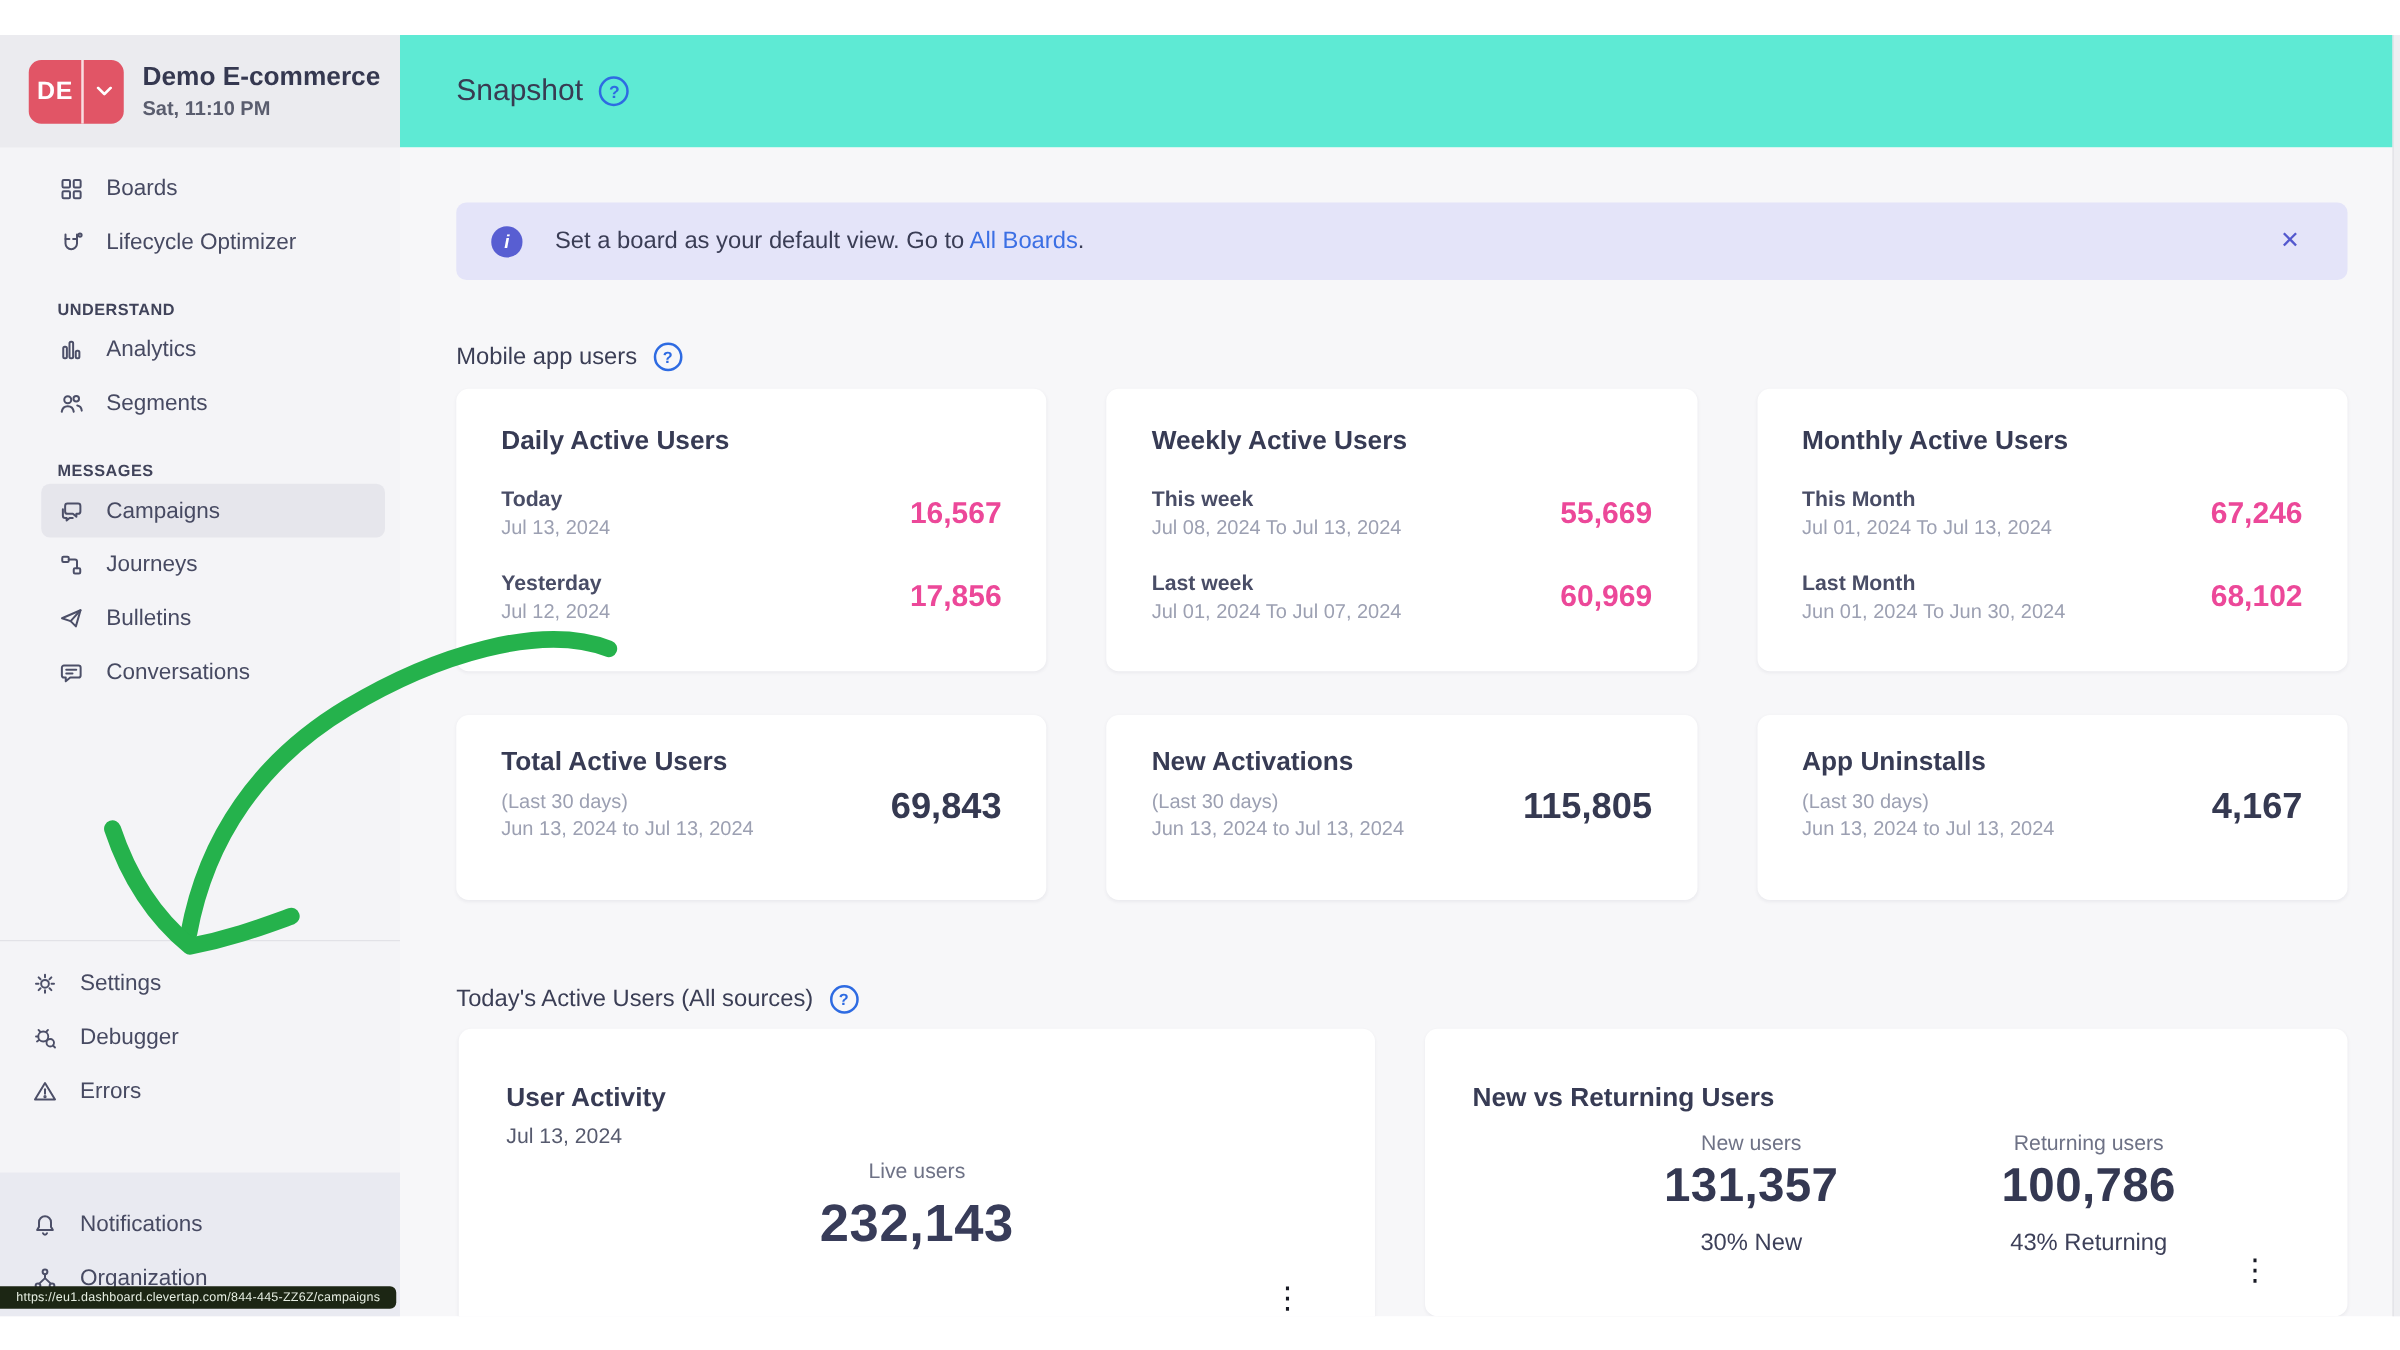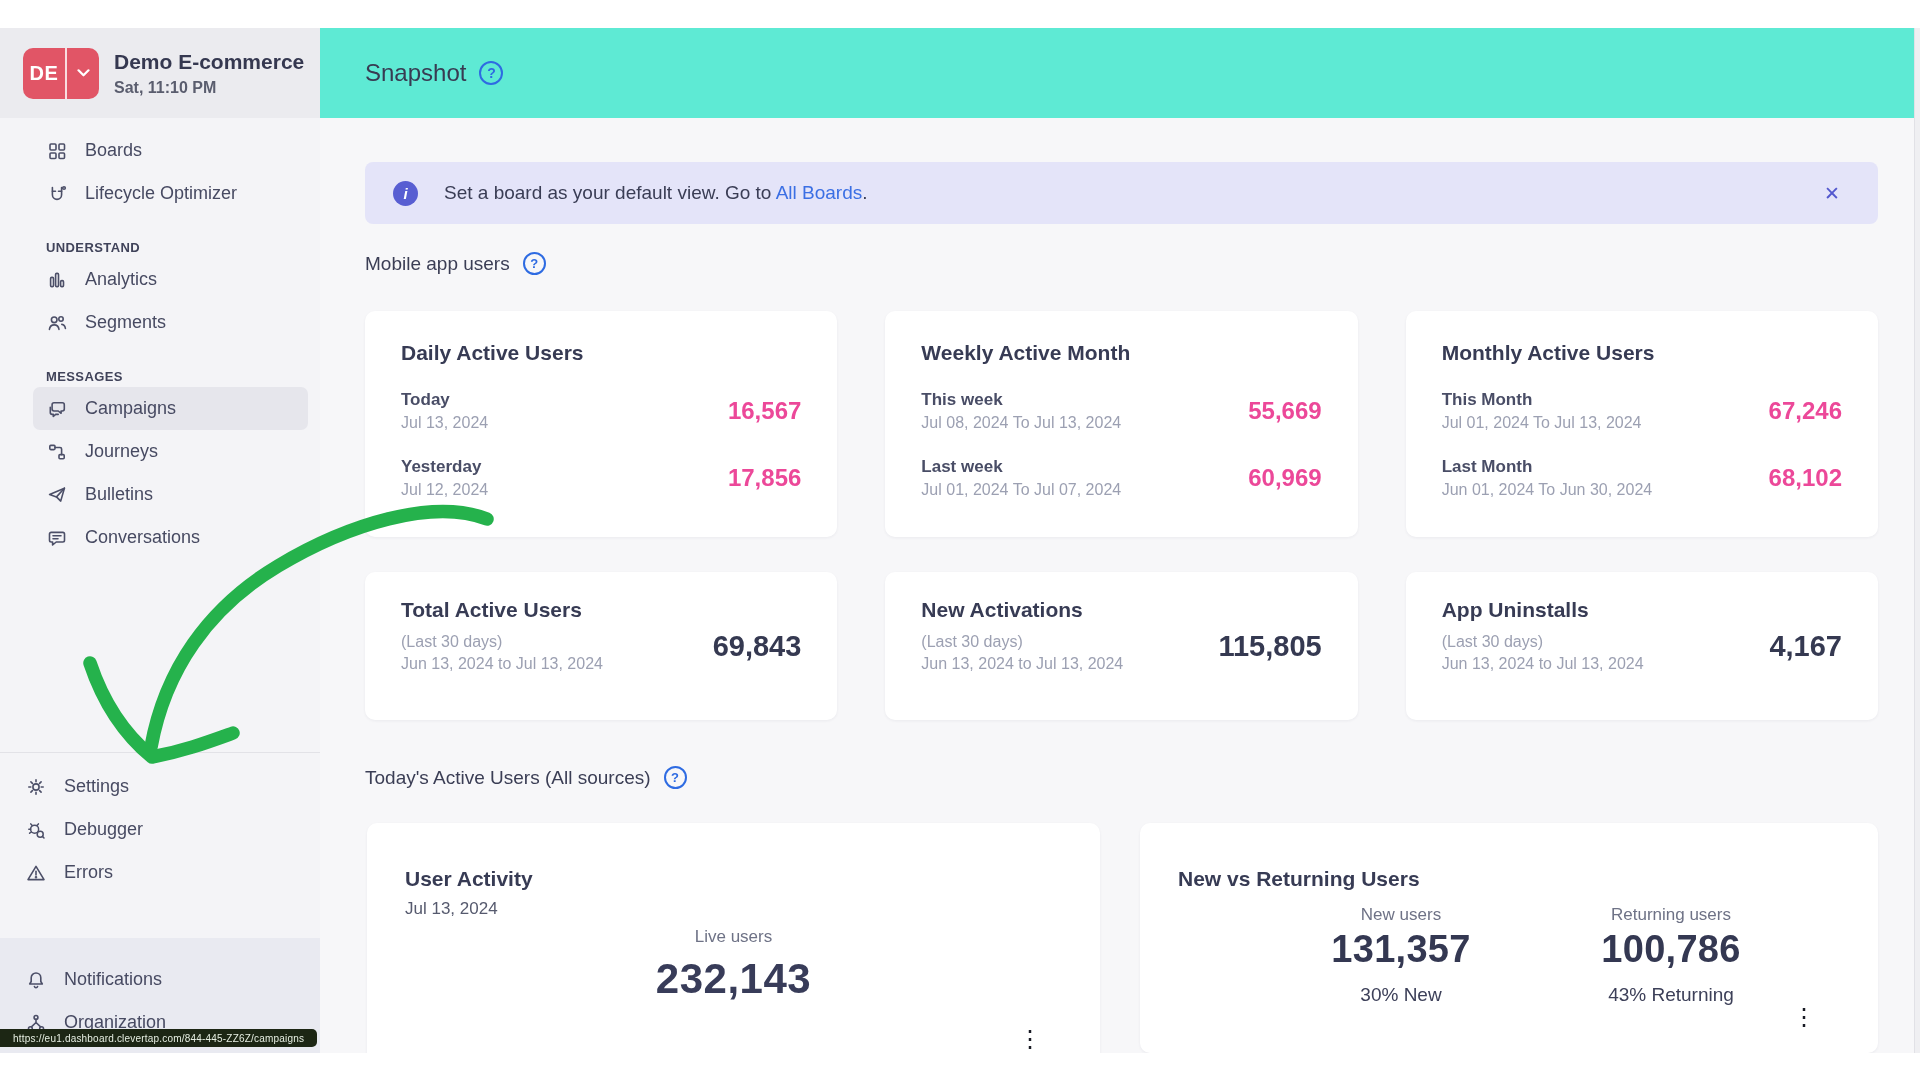--- a/index.html
+++ b/index.html
@@ -47,21 +47,21 @@
 
   .banner{position:absolute; left:45px; top:44px; width:1513px; height:62px;
     background:var(--banner_bg,#e4e4f9); border-radius:8px; display:flex; align-items:center; padding-left:28px;}
   .info-ic{width:25px; height:25px; border-radius:50%; background:var(--info_icon_bg,#585ed2);
     color:#fff; font-size:15px; font-weight:bold; font-style:italic; display:flex; align-items:center; justify-content:center; flex:none;}
   .banner-text{margin-left:26px; font-size:19px; color:#3a3d55;}
   .banner-text a{color:var(--link_blue,#3b6fe4); text-decoration:none; cursor:pointer;}
   .banner-close{position:absolute; right:38px; top:50%; transform:translateY(-50%);
     color:var(--banner_close,#5358ce); font-size:19px; font-weight:bold; cursor:pointer; line-height:1;}
 
-  .sec-label{position:absolute; left:45px; display:flex; align-items:center; font-size:19px; color:#3b3e55;}
+  .sec-label{position:absolute; left:45px; display:flex; align-items:center; font-size:19px; color:#3b3e55;margin-top:22px;}
   .sec-label .help{width:23px; height:23px; font-size:13px;}
   #lbl-mobile{top:134px;}
   #lbl-today{top:648px;}
 
   .grid3{position:absolute; left:45px; width:1513px; display:grid; grid-template-columns:1fr 1fr 1fr; gap:48px;}
   #row1{top:193px; height:226px;}
   #row2{top:454px; height:148px;}
   .card{background:var(--card_bg,#fff); border-radius:10px; box-shadow:0 1px 3px rgba(28,32,64,.06); position:relative;}
   .card-t{font-size:21px; font-weight:bold; color:#373b54;}
   #row1 .card{padding:30px 36px 24px;}
@@ -297,21 +297,21 @@
         </div>
         <div class="stat-row">
           <div class="stat-l">
               <div class="lab">Yesterday</div>
             <div class="per">Jul 12, 2024</div>
             </div>
           <div class="stat-v">17,856</div>
         </div>
       </div>
       <div class="card">
-        <div class="card-t">Weekly Active Month</div>
+        <div class="card-t">Weekly Active Users</div>
         <div class="stat-row">
           <div class="stat-l">
               <div class="lab">This week</div>
             <div class="per">Jul 08, 2024 To Jul 13, 2024</div>
             </div>
           <div class="stat-v">55,669</div>
         </div>
         <div class="stat-row">
           <div class="stat-l">
               <div class="lab">Last week</div>

